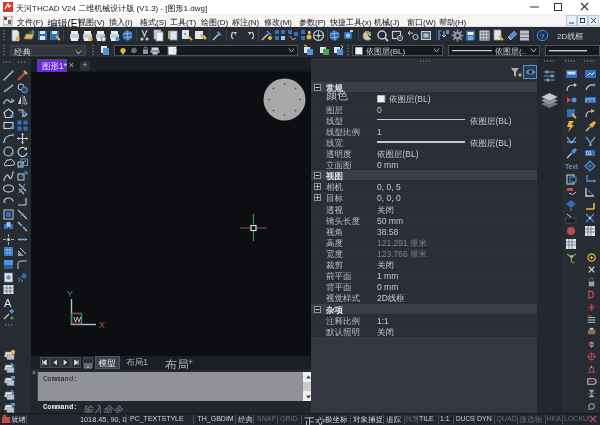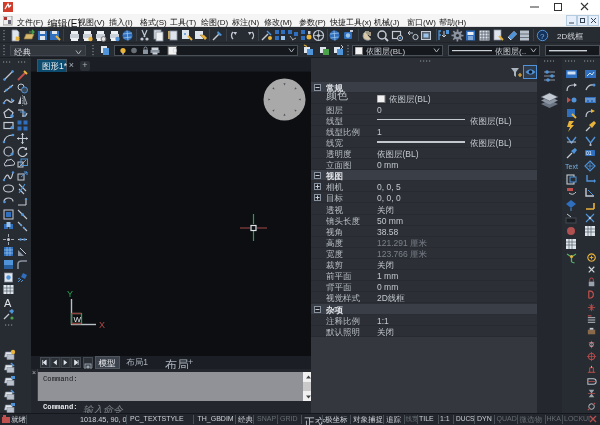--- a/index.html
+++ b/index.html
@@ -4,20 +4,21 @@
 html,body{width:600px;height:425px;overflow:hidden;background:#272b32;font-family:"Liberation Sans",sans-serif}
 .abs{position:absolute}
 #app{position:relative;width:600px;height:425px}
 </style></head><body>
 <div id="app">
 <div class="abs" style="left:0px;top:0px;width:600px;height:14px;background:#ffffff"></div>
 <svg class="abs" style="left:3px;top:2px" width="10" height="10">
       <rect x="0" y="0" width="10" height="10" fill="#d23c2a"></rect>
       <path d="M2 7 L5 2 L6 5 L8 3" stroke="#fff" stroke-width="1.3" fill="none"></path>
     </svg>
+<div class="abs" style="left:16px;top:2.5px;width:400px;height:11px;font-size:8px;color:#1b1b1b;white-space:nowrap">天河THCAD V24 二维机械设计版 (V1.3) - [图形1.dwg]</div>
 <svg class="abs" style="left:527px;top:0" width="73" height="14">
       <line x1="3" y1="7" x2="12" y2="7" stroke="#333" stroke-width="1"></line>
       <rect x="27.5" y="3.5" width="7" height="7" fill="none" stroke="#333" stroke-width="1"></rect>
       <path d="M54 3 L61 10 M61 3 L54 10" stroke="#333" stroke-width="1.1"></path>
     </svg>
 <div class="abs" style="left:0px;top:14px;width:600px;height:13px;background:#f5f5f5;border-bottom:1px solid #e0e0e0"></div>
 <svg class="abs" style="left:3px;top:16px" width="10" height="10">
       <rect x="0" y="0" width="9" height="9" fill="#eee" stroke="#999" stroke-width="1"></rect>
       <rect x="1" y="1" width="3" height="3" fill="#a33"></rect>
       <rect x="5" y="4" width="3" height="4" fill="#667"></rect>
@@ -526,21 +527,21 @@
       <rect x="1.5" y="4" width="7" height="5" fill="#dfe5ec" stroke="#8a93a0" stroke-width="0.6" transform="skewX(-12)" transform-origin="1 9"></rect>
       <rect x="4" y="6.5" width="7" height="5" fill="#b9c2cc" stroke="#8a93a0" stroke-width="0.6"></rect>
       <path d="M8 2 l3 3" stroke="#4f93d8" stroke-width="1.6"></path>
     </svg>
 <svg class="abs" style="left:3px;top:401px" width="13" height="13" viewBox="0 0 13 13">
       <rect x="1.5" y="4" width="7" height="5" fill="#dfe5ec" stroke="#8a93a0" stroke-width="0.6" transform="skewX(-12)" transform-origin="1 9"></rect>
       <rect x="4" y="6.5" width="7" height="5" fill="#b9c2cc" stroke="#8a93a0" stroke-width="0.6"></rect>
       <rect x="8" y="2" width="4" height="3" fill="#4f93d8"></rect>
     </svg>
 <div class="abs" style="left:31px;top:58px;width:280px;height:14px;background:#1b1e24;border-bottom:1px solid #14171b"></div>
-<div class="abs" style="left:37px;top:59px;width:30px;height:13px;background:#0c4a6e;border:1px solid #4a5058;border-bottom:none;color:#e8ebee;font-size:8.5px;padding:1px 0 4px 4px;white-space:nowrap">图形1*</div>
+<div class="abs" style="left:37px;top:59px;width:30px;height:13px;background:#6d28d9;border:1px solid #4a5058;border-bottom:none;color:#e8ebee;font-size:8.5px;padding:1px 0 4px 4px;white-space:nowrap">图形1*</div>
 <div class="abs" style="left:67px;top:60px;width:9px;height:11px;color:#aab2bb;font-size:9px;text-align:center">×</div>
 <div class="abs" style="left:80px;top:61px;width:10px;height:10px;background:#2b2f36;border-radius:2px;color:#aab2bb;font-size:9px;text-align:center;line-height:9px">+</div>
 <div class="abs" style="left:31px;top:72px;width:280px;height:284px;background:#0c0e11"></div>
 <svg class="abs" style="left:262px;top:77px" width="46" height="46">
       <circle cx="22.5" cy="22.5" r="21" fill="#a9a9a9"></circle>
       <g transform="rotate(0 22.5 22.5)">
         <path d="M21.4 6.3 h2.2 L22.5 8.4 z" fill="#55555a"></path>
       </g>
       <g transform="rotate(45 22.5 22.5)">
         <path d="M21.4 6.3 h2.2 L22.5 8.4 z" fill="#55555a"></path>

